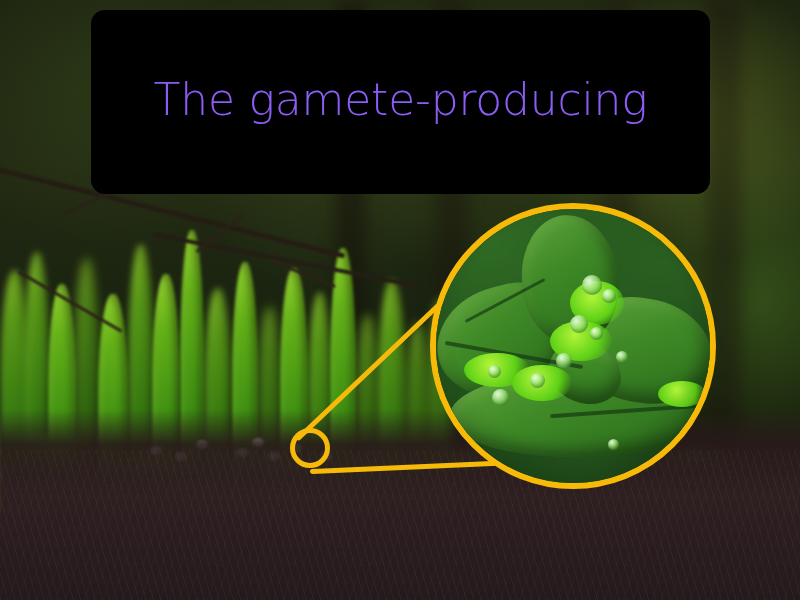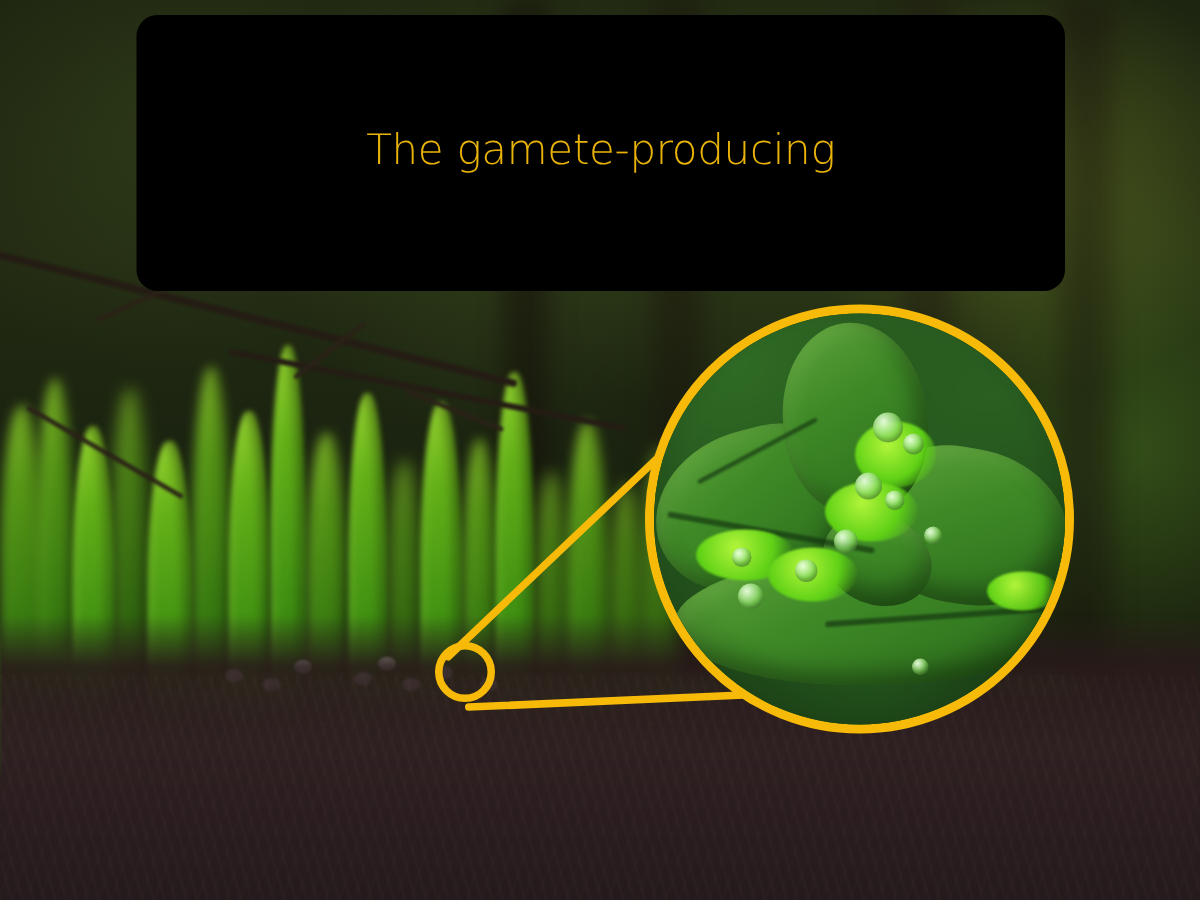--- a/index.html
+++ b/index.html
@@ -144,24 +144,24 @@
     background: #000000;
     border-radius: 14px;
     display: flex;
     flex-direction: column;
     align-items: center;
     justify-content: center;
     box-sizing: border-box;
     padding: 6px 14px 10px 14px;
   }
   .caption-line {
-    color: #eab308;
+    color: #8b5cf6;
     font-family: "DejaVu Sans", sans-serif;
     font-weight: 300;
-    font-size: 28px;
+    font-size: 44px;
     line-height: 56px;
     letter-spacing: -0.2px;
     white-space: nowrap;
     text-align: right;
   }
 
   
   #callout { position: absolute; left: 0; top: 0; width: 800px; height: 600px; pointer-events: none; }
 
   #magnifier {

